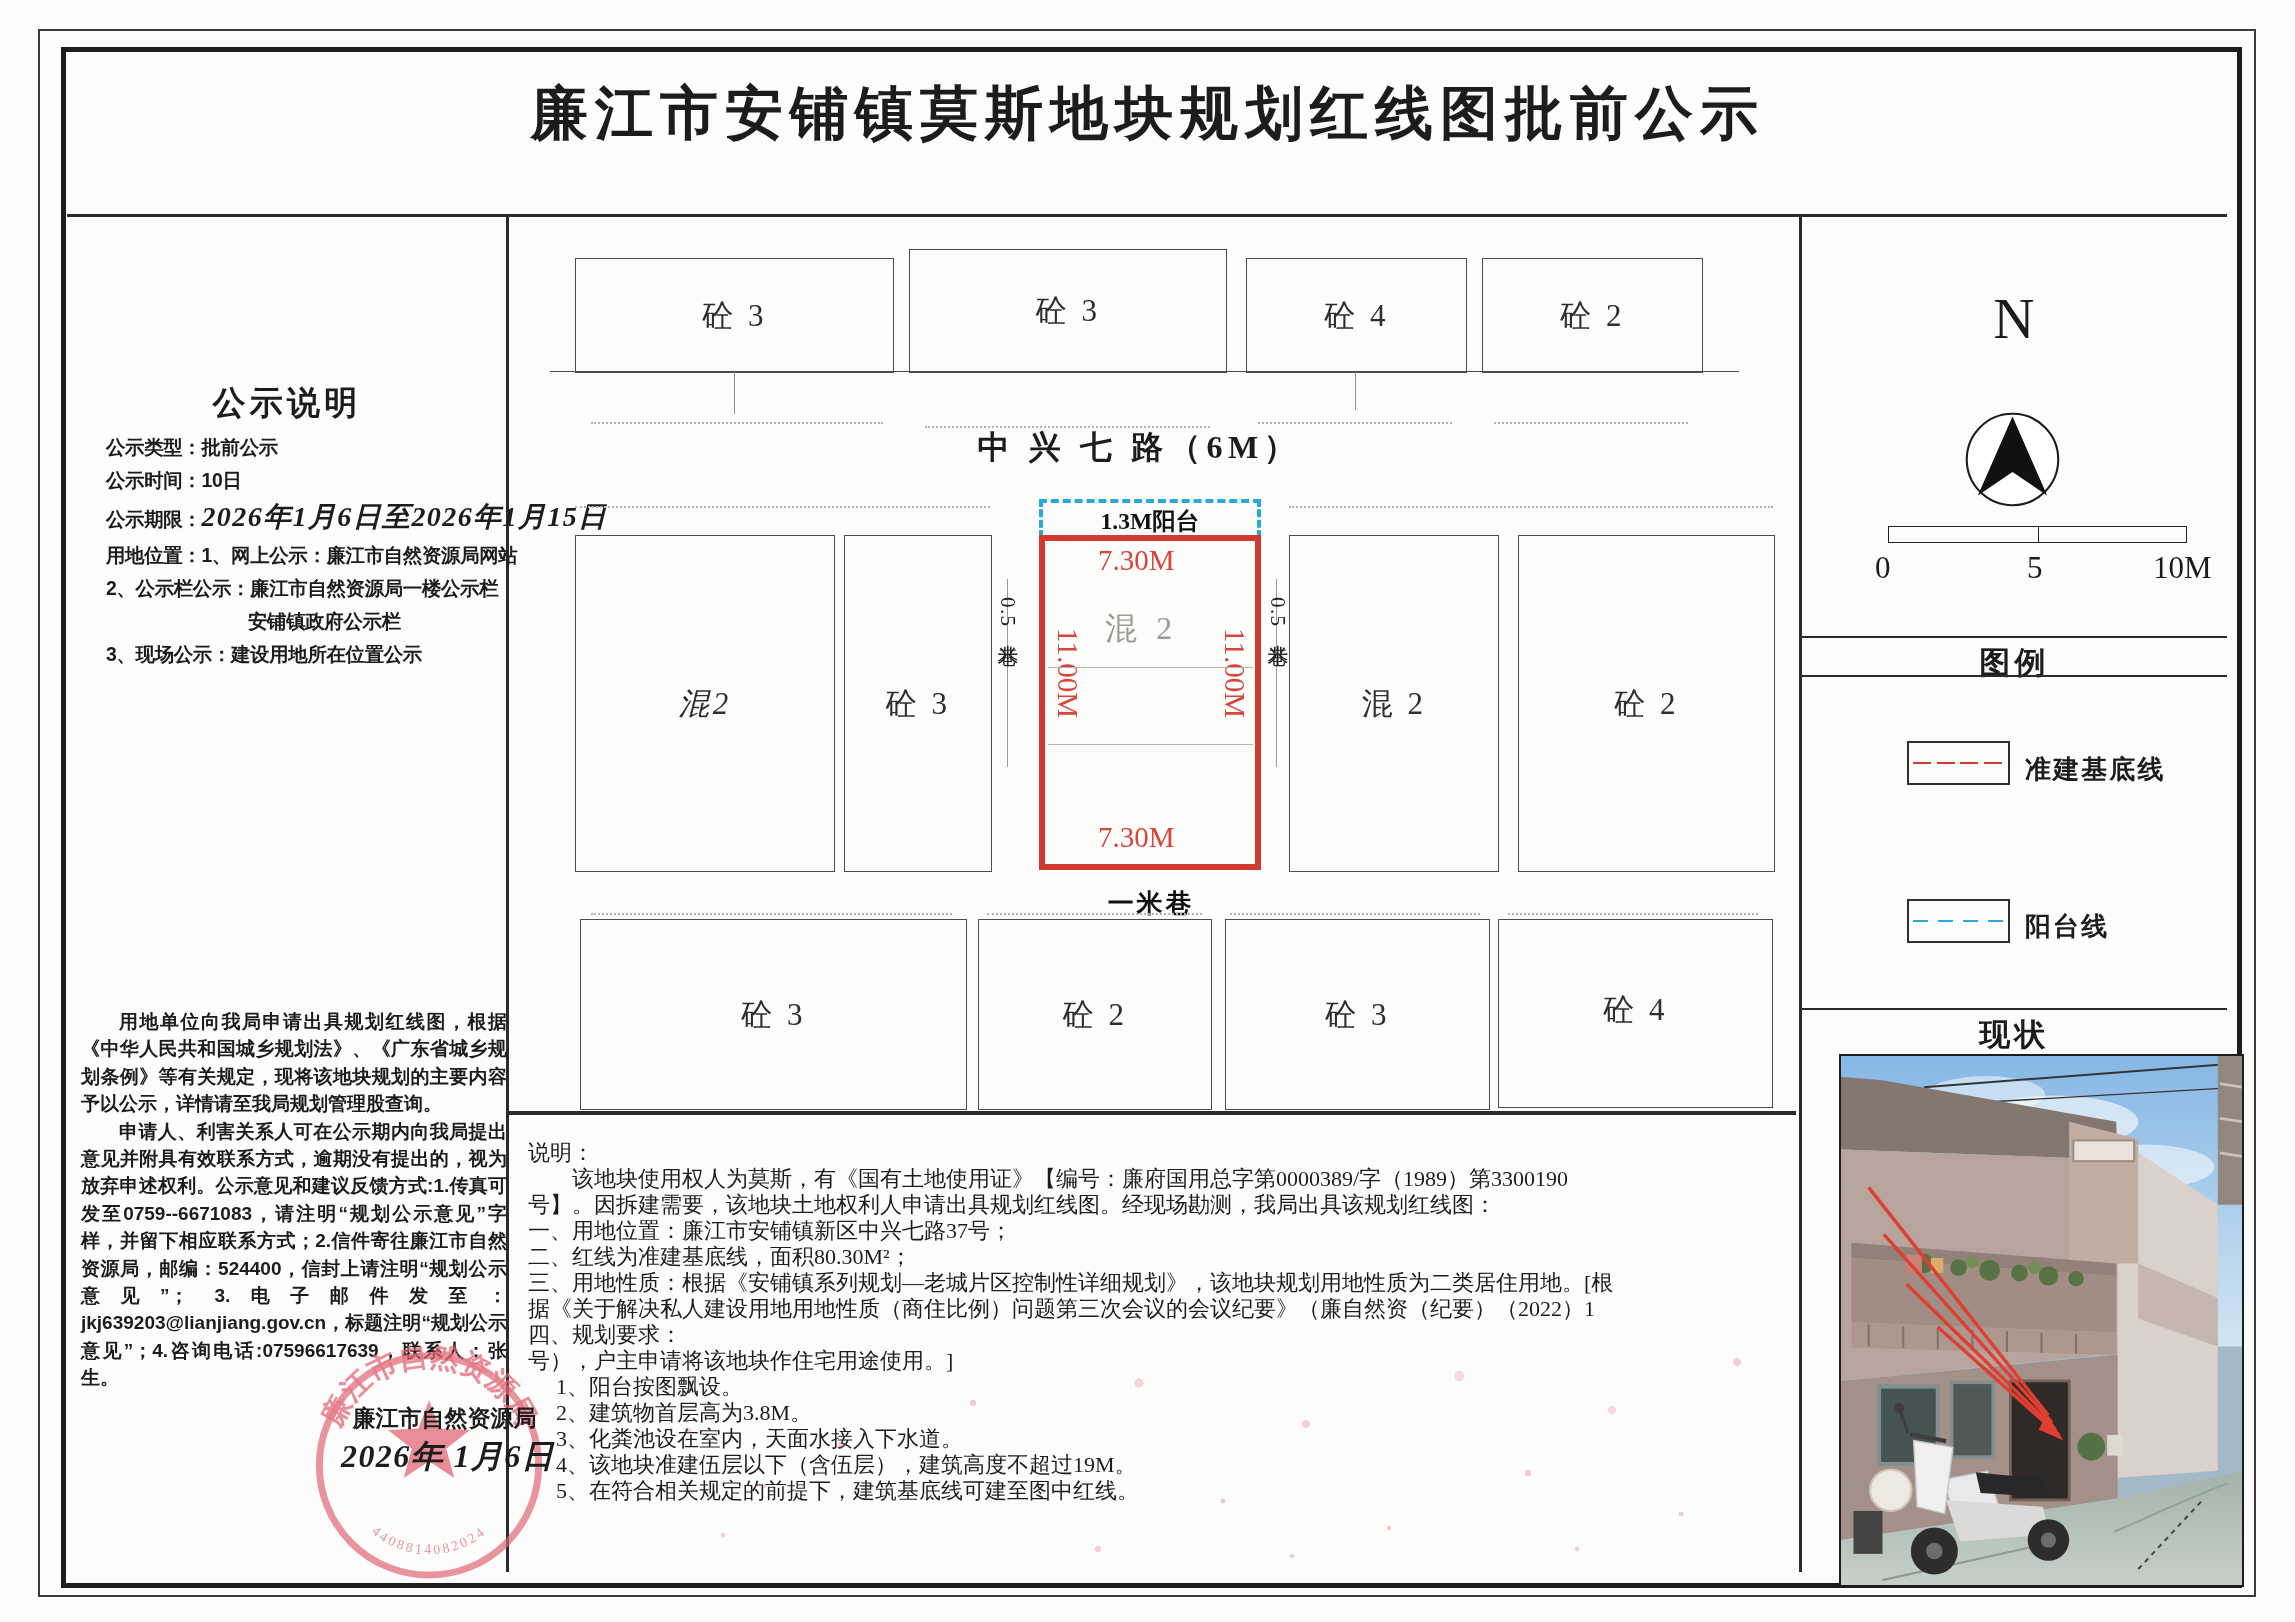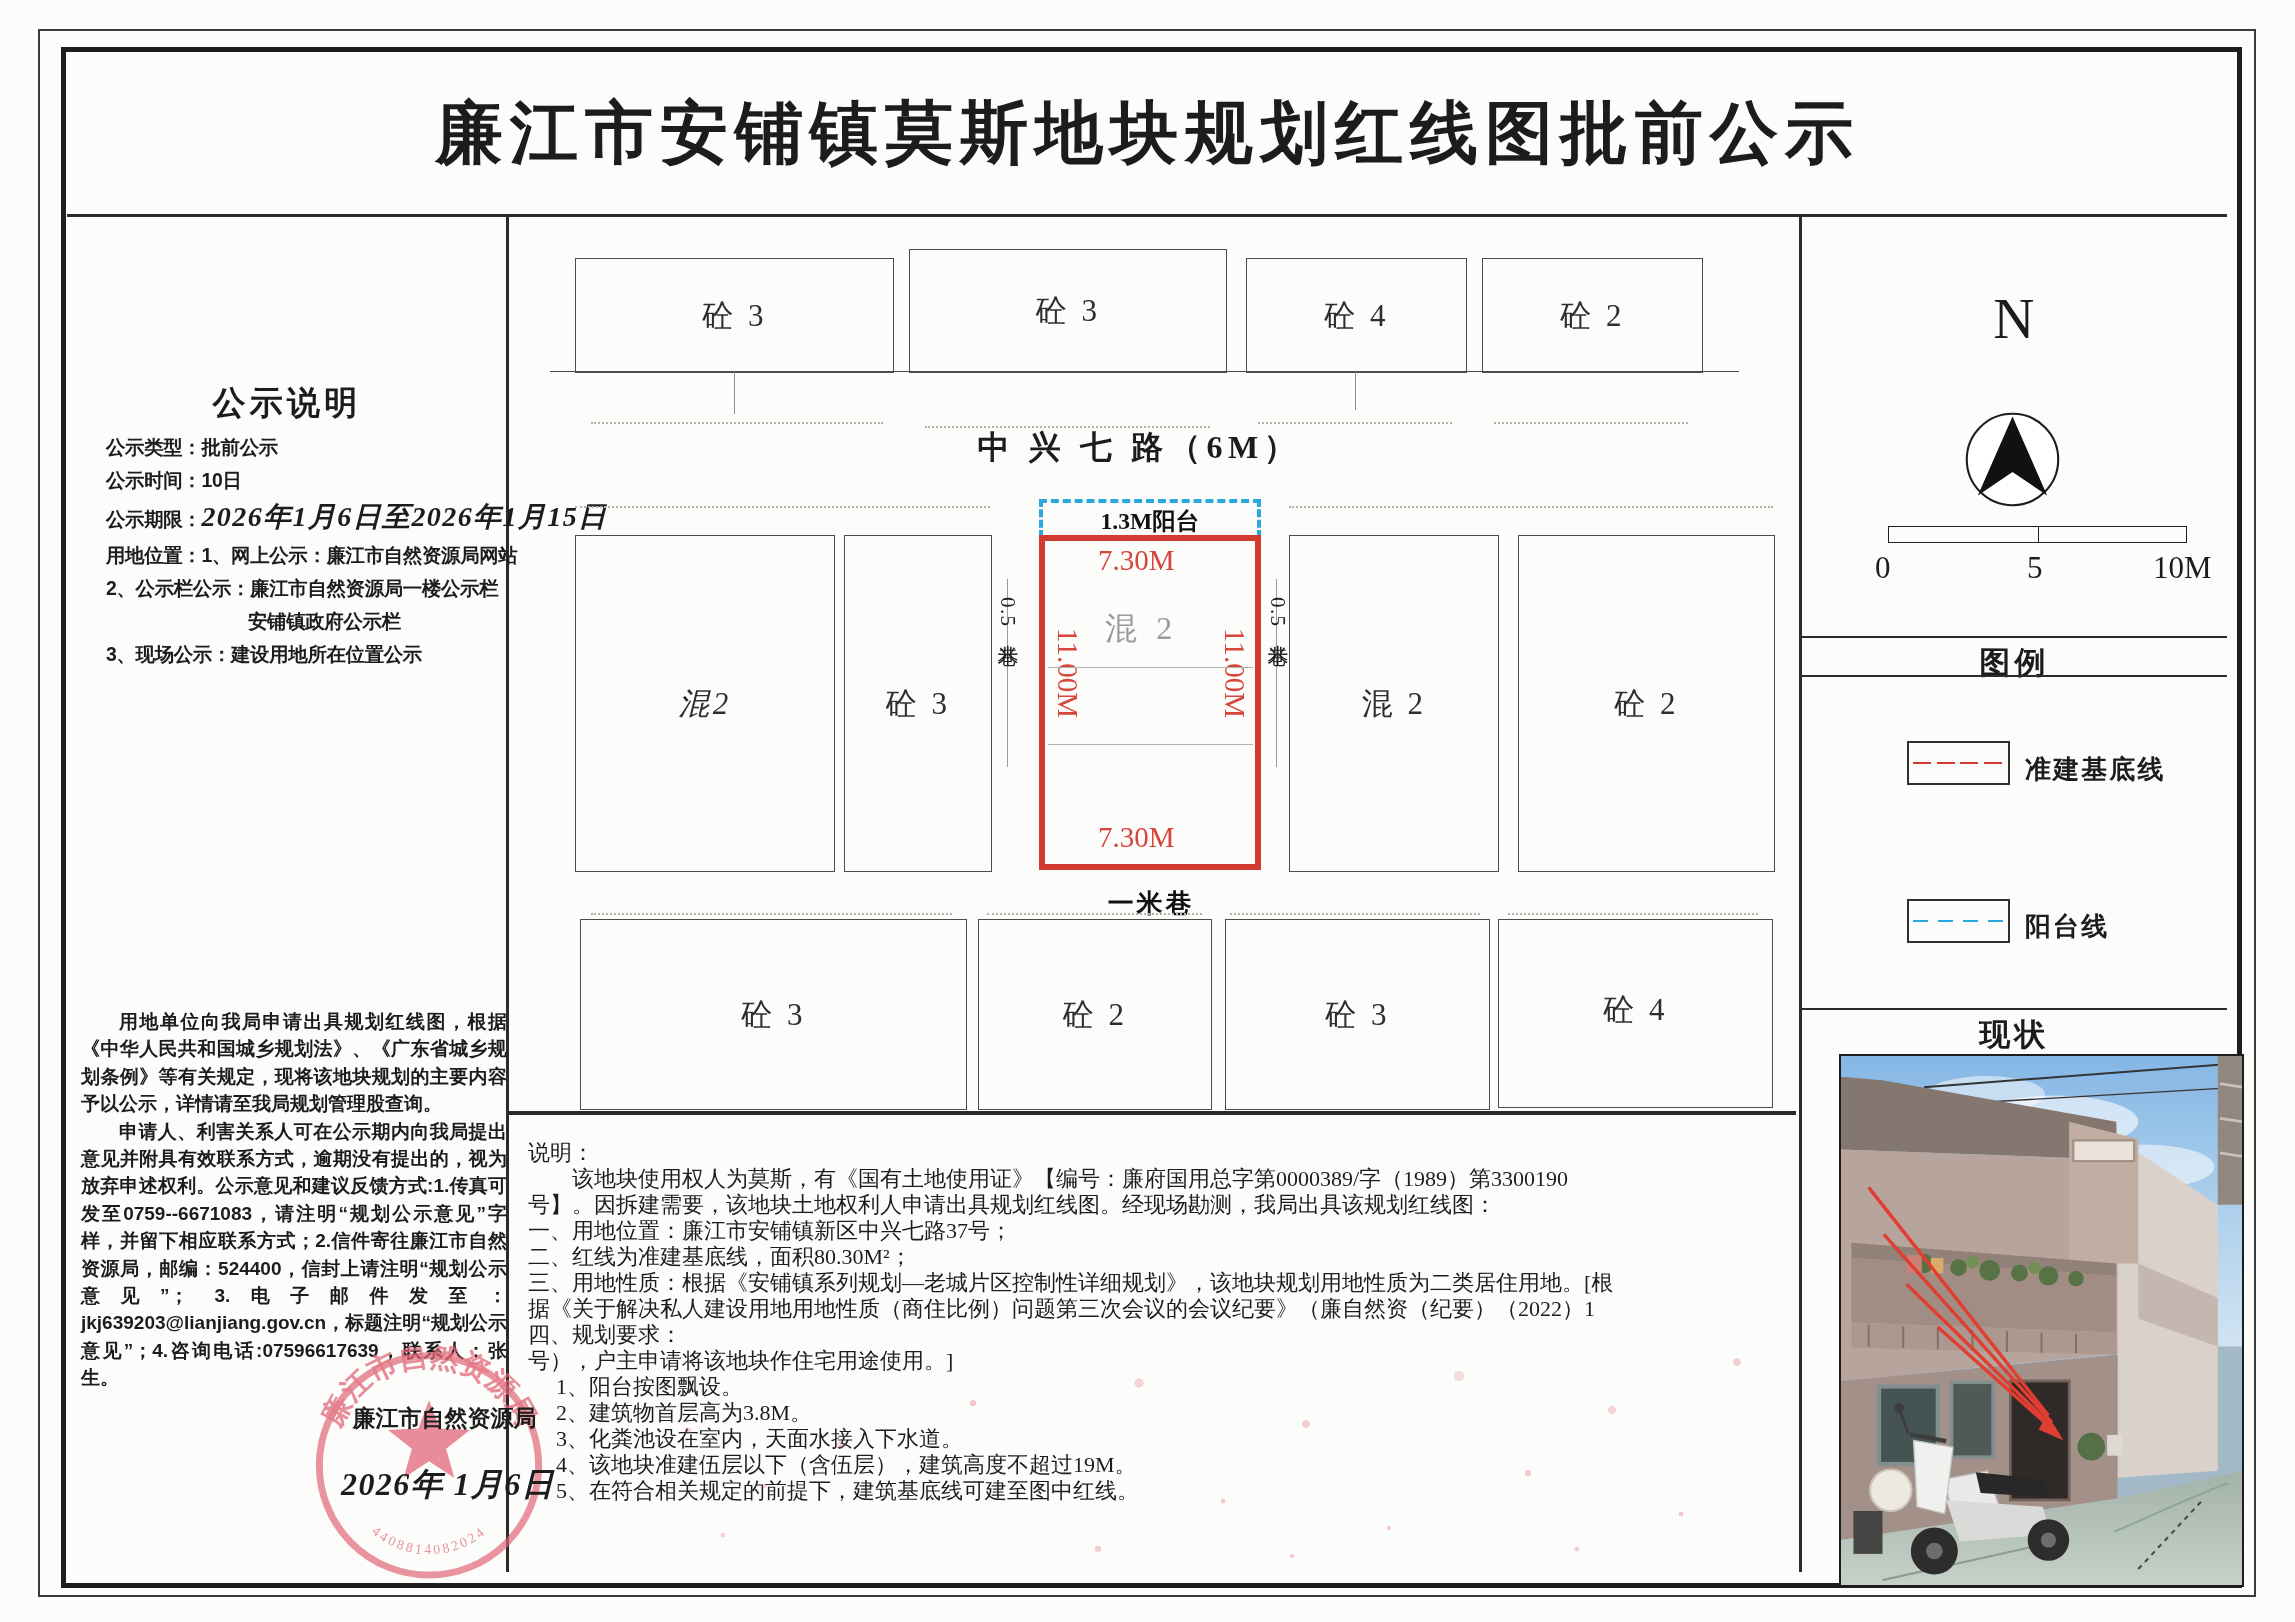--- a/index.html
+++ b/index.html
@@ -3,34 +3,34 @@
 <meta charset="utf-8">
 <style>
   html,body{margin:0;padding:0;background:#e8e8e6;}
   .page{position:relative;width:2295px;height:1622px;background:#fcfcfb;overflow:hidden;
         font-family:"Liberation Serif","DejaVu Serif",serif;color:#1c1c1c;}
   .abs{position:absolute;}
   
   .outer-frame{left:38px;top:29px;width:2214px;height:1564px;border:2.1px solid #3a3a3a;}
   .inner-frame{left:61px;top:47px;width:2171px;height:1531px;border:5.6px solid #1e1e1e;}
   
-  .title{left:69px;top:88px;width:2157px;text-align:center;font-size:68px;font-weight:700;
+  .title{left:69px;top:75px;width:2157px;text-align:center;font-size:58px;font-weight:700;
          letter-spacing:7px;white-space:nowrap;}
   .hline{background:#2b2b2b;height:2.8px;}
   .vline-div{background:#2b2b2b;width:2.8px;}
   
   .notice-heading{left:67px;top:381px;width:440px;text-align:center;font-size:33px;font-weight:700;
                   font-family:"Liberation Sans","DejaVu Sans",sans-serif;letter-spacing:4.2px;}
   .notice-list{left:106px;top:431px;width:410px;font-family:"Liberation Sans","DejaVu Sans",sans-serif;
                font-size:19.4px;font-weight:700;letter-spacing:-0.3px;}
   .n-row{line-height:33px;white-space:nowrap;}
   .n-row.tall{line-height:40px;}
   .n-row.indent2{padding-left:142px;}
   .handwrite{font-family:"Liberation Serif","DejaVu Serif",serif;font-style:italic;font-weight:600;
-             font-size:28px;letter-spacing:1.4px;margin-top:28px;}
+             font-size:28px;letter-spacing:1.4px;}
   .paras{left:81px;top:1008px;width:426px;font-family:"Liberation Sans","DejaVu Sans",sans-serif;
          font-size:19px;font-weight:700;line-height:27.4px;text-align:justify;}
   .paras p{margin:0;text-indent:2em;}
   .bureau{left:316px;top:1403px;width:257px;text-align:center;font-size:23px;font-weight:700;
           font-family:"Liberation Sans","DejaVu Sans",sans-serif;z-index:3;}
   .sign-date{left:316px;top:1435px;width:264px;text-align:center;z-index:3;}
   .stamp-svg{left:311px;top:1346px;z-index:2;opacity:.85;}
   
   .map{left:508px;top:218px;width:1288px;height:893px;border-bottom:4.9px solid #2b2b2b;}
   .plot{position:absolute;border:1.4px solid #4c4c4c;display:flex;align-items:center;justify-content:center;

